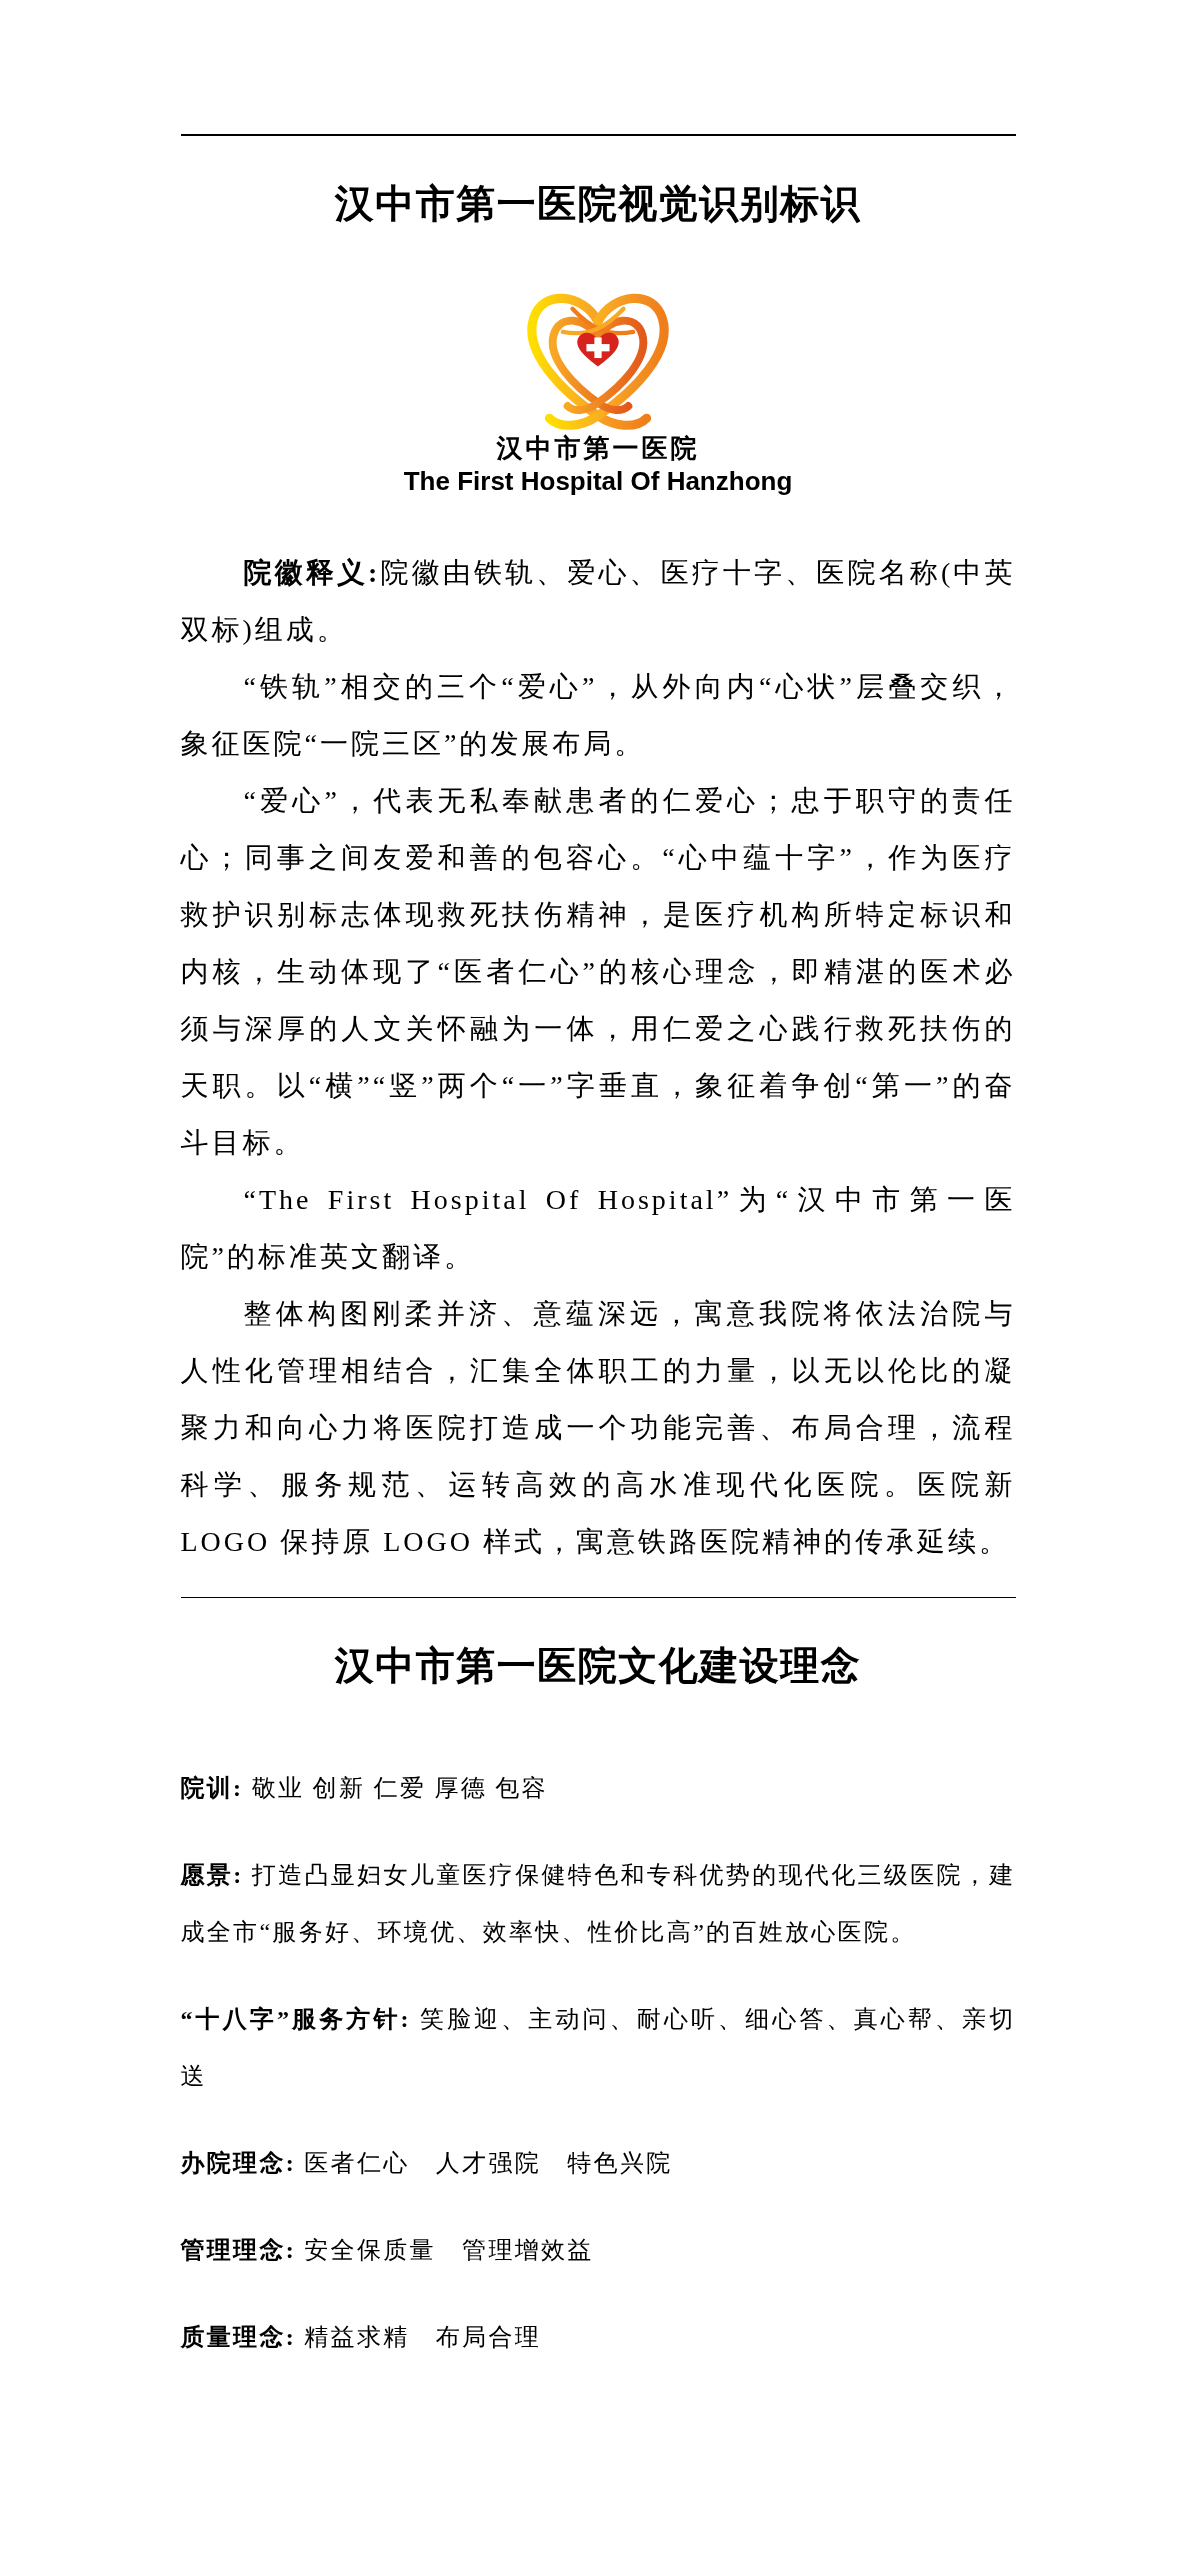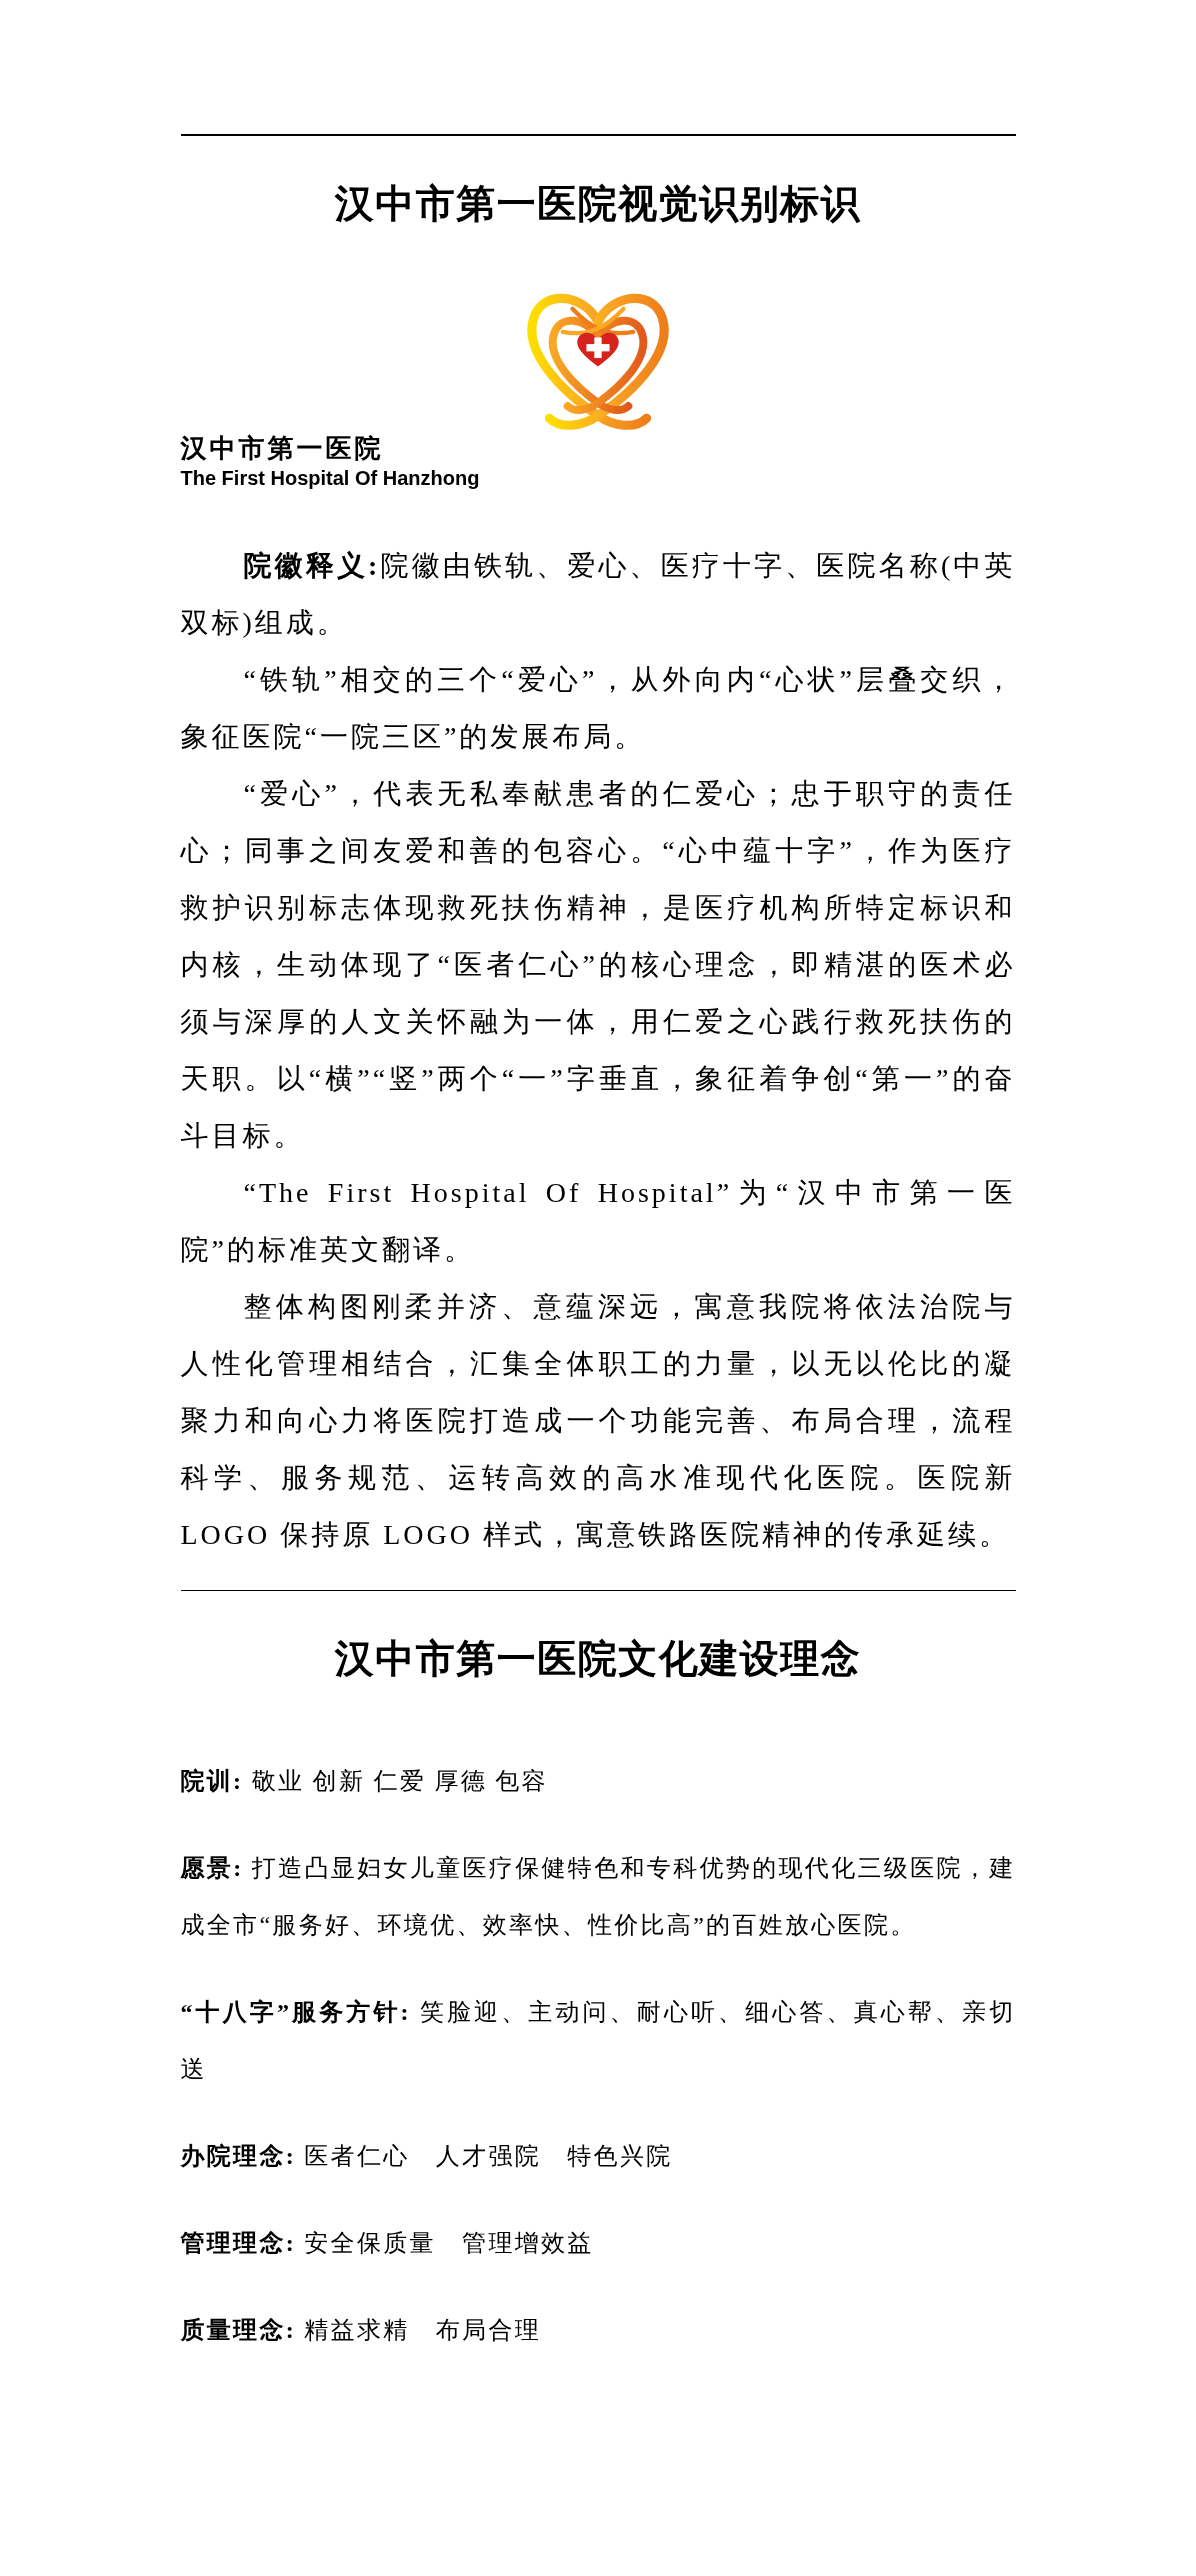--- a/index.html
+++ b/index.html
@@ -29,32 +29,33 @@
     margin: 44px 0 0 0;
     font-size: 39px;
     font-weight: bold;
     text-align: center;
     letter-spacing: 1.5px;
     line-height: 1.25;
   }
 
   .logo-block {
     margin-top: 47px;
+    text-align: center;
   }
   .logo-svg { width: 184px; height: 158px; display: block; margin: 0 auto; }
   .logo-name-zh {
     font-size: 26px;
     font-weight: bold;
     letter-spacing: 3px;
     line-height: 1.1;
     margin-top: 1.5px;
   }
   .logo-name-en {
     font-family: "Liberation Sans", "DejaVu Sans", sans-serif;
-    font-size: 20px;
+    font-size: 26px;
     font-weight: bold;
     line-height: 1.2;
     margin-top: 2.3px;
   }
 
   .body-text {
     margin-top: 47px;
     font-size: 28px;
     line-height: 57px;
     letter-spacing: 3px;

